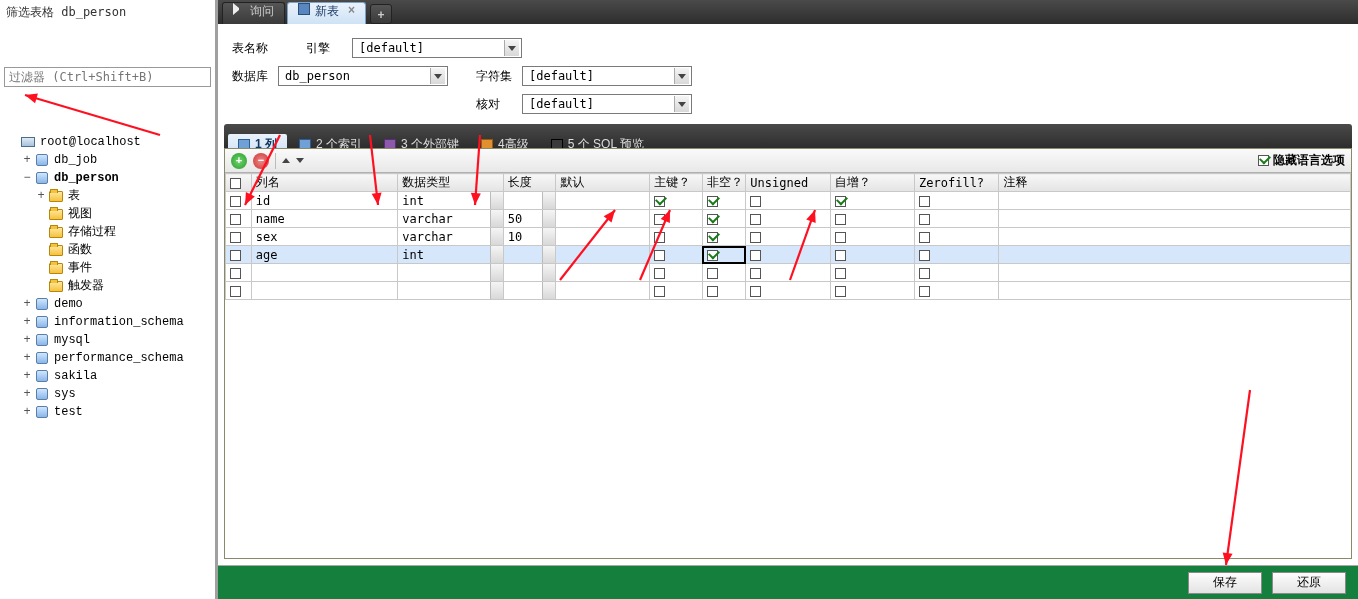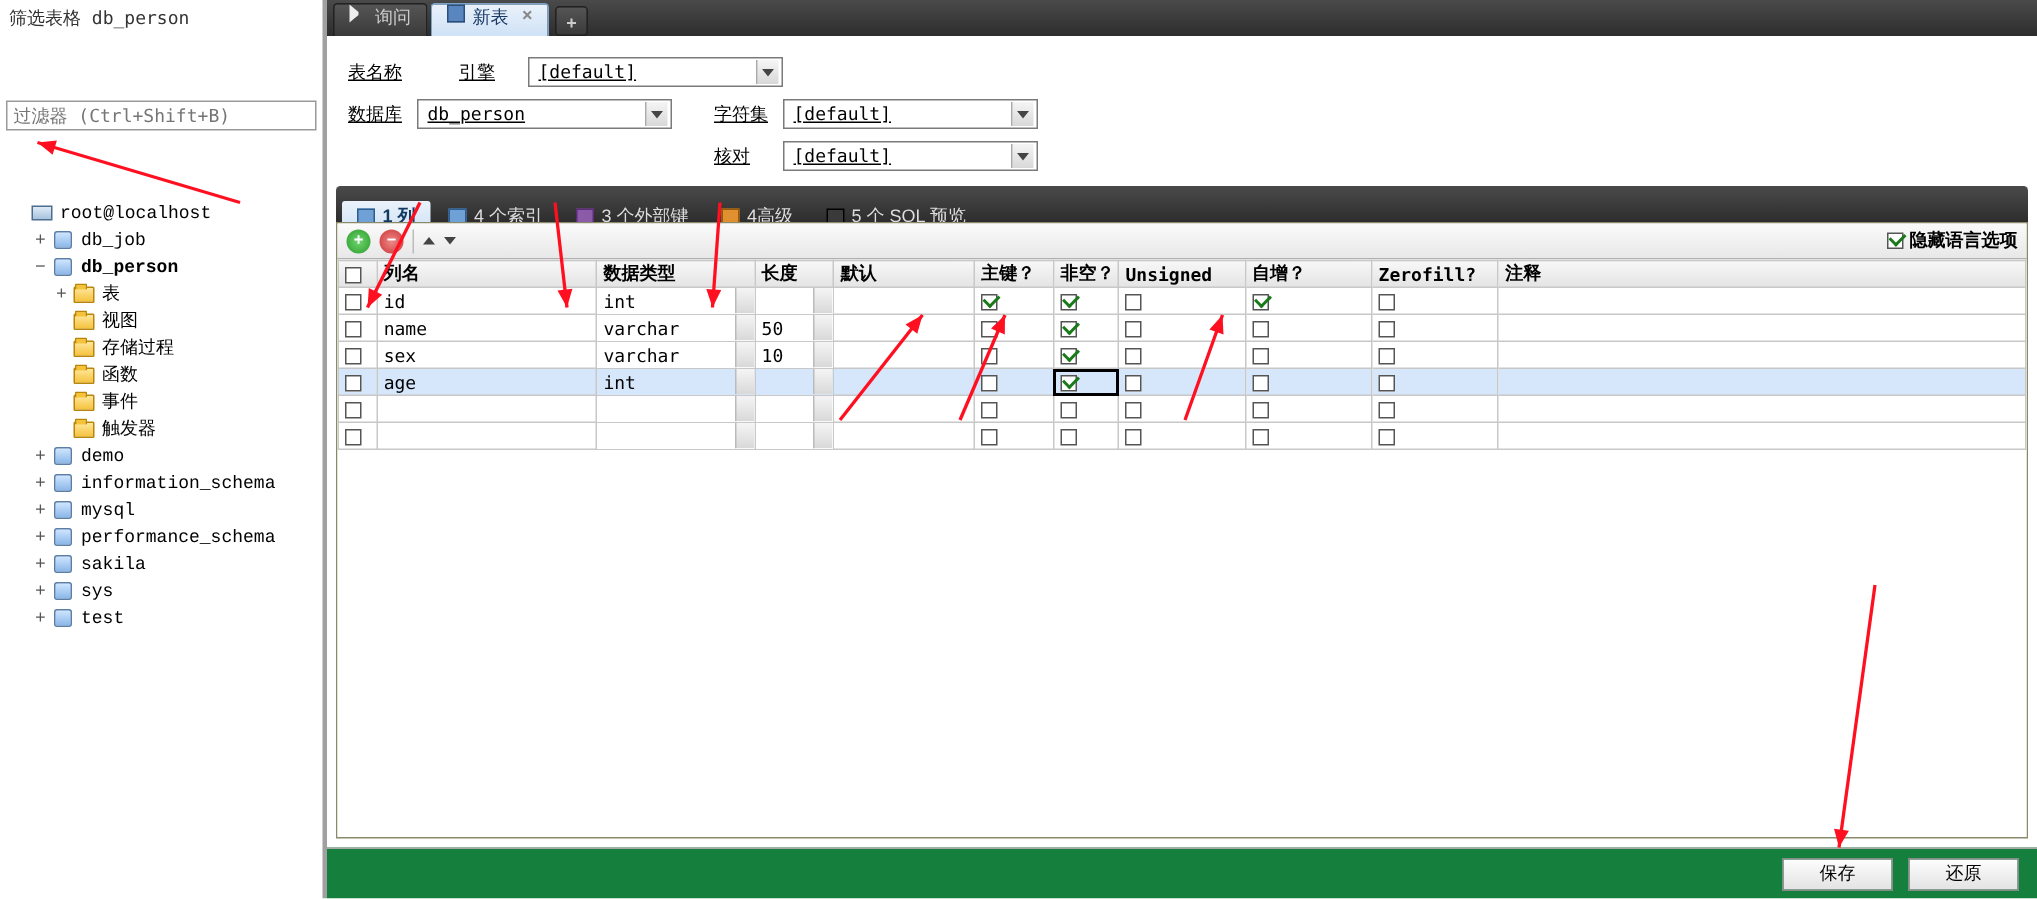--- a/index.html
+++ b/index.html
@@ -29,21 +29,21 @@
     .tabbar { height:24px; background:linear-gradient(#4a4a4a,#2d2d2d); display:flex; align-items:flex-end; padding-left:4px; }
     .tab { height:22px; display:flex; align-items:flex-start; padding:0 10px; color:#ccc; background:linear-gradient(#555,#3a3a3a); border:1px solid #222; border-bottom:none; margin-right:2px; cursor:pointer; gap:5px; border-radius:3px 3px 0 0; }
     .tab.active { background:linear-gradient(#eaf2fb,#cfe2f6); color:#1a3b66; border-color:#7da2c9; }
     .tab .tico { width:12px; height:12px; }
     .tab .x { margin-left:4px; color:#888; font-weight:bold; }
     .tab-add { width:22px; height:20px; color:#ccc; text-align:center; line-height:20px; font-weight:bold; background:linear-gradient(#555,#3a3a3a); border:1px solid #222; border-radius:3px; margin-left:2px; cursor:pointer; }
     .tico-talk{border-left:6px solid #eee;border-top:5px solid transparent;border-bottom:5px solid transparent;}
     .tico-table{background:#5a86bf;border:1px solid #2a4f7a;}
 
     
-    .form { padding:10px 14px 6px;text-decoration:underline; }
+    .form { padding:10px 14px 6px; }
     .frow { display:flex; align-items:center; height:28px; }
     .frow .flabel { display:inline-block; width:46px; text-align:left; }
     .frow .flabel2 { display:inline-block; width:46px; margin-left:28px; }
     .tin { width:170px; height:20px; border:1px solid #7a7a7a; padding:0 4px; font-family:Consolas, monospace; }
     .cbo { width:170px; height:20px; border:1px solid #7a7a7a; background:#fff; display:flex; align-items:center; justify-content:space-between; padding:0 2px 0 6px; font-family:Consolas, monospace; cursor:pointer; }
     .cbo .dd { width:15px; height:16px; background:linear-gradient(#f5f5f5,#d8d8d8); border-left:1px solid #aaa; display:flex; align-items:center; justify-content:center; }
     .dd .tri,.arr-d{width:0;height:0;border-left:4px solid transparent;border-right:4px solid transparent;border-top:5px solid #444;}
     .arr-u{width:0;height:0;border-left:4px solid transparent;border-right:4px solid transparent;border-bottom:5px solid #444;}
 
     
@@ -61,21 +61,21 @@
     .ibtn{width:16px;height:16px;border-radius:8px;display:flex;align-items:center;justify-content:center;cursor:pointer;font-weight:bold;color:#fff;font-size:11px;line-height:1;}
     .ibtn.add{background:radial-gradient(#6fd66f,#2a9a2a);}
     .ibtn.del{background:radial-gradient(#e88,#c33);}
     .gtool .divider{width:1px;height:16px;background:#bbb;}
     .hidlang{margin-left:auto;display:flex;align-items:center;gap:4px;font-weight:bold;}
 
     
     .grid{flex:1;overflow:auto;background:#fff;}
     table.g{border-collapse:collapse;width:100%;table-layout:fixed;font-family:Consolas, monospace;}
     .g th,.g td{border:1px solid #c8c8c8;height:18px;padding:0 4px;text-align:left;overflow:hidden;white-space:nowrap;}
-    .g th{background:linear-gradient(#f7f7f7,#e4e4e4);font-weight:bold;}
+    .g th{background:linear-gradient(#f7f7f7,#e4e4e4);font-weight:normal;}
     .g td{background:#fff;}
     .g tr.sel td{background:#d6e6fb;}
     .chkcell{width:22px;text-align:center;padding:0;}
     .chkbox{width:11px;height:11px;border:1px solid #555;display:inline-block;vertical-align:middle;background:#fff;position:relative;}
     .chkbox.ck::after{content:"";position:absolute;left:1px;top:-1px;width:8px;height:5px;border-left:2px solid #1a7a1a;border-bottom:2px solid #1a7a1a;transform:rotate(-45deg);}
     .g td.focus{outline:2px solid #000;outline-offset:-2px;}
     .dcell{position:relative;padding-right:14px!important;}
     .dcell .mini{position:absolute;right:0;top:0;width:13px;height:100%;background:linear-gradient(#f5f5f5,#d8d8d8);border-left:1px solid #bbb;display:flex;align-items:center;justify-content:center;}
     .mini .tri{border-top-color:#333;border-left-width:3px;border-right-width:3px;border-top-width:4px;}
 
@@ -267,21 +267,21 @@
       </div>
     </div>
 
     <div class="subtabbar" id="subtabbar">
         <div class="subtab active">
           <span class="si "></span>
           <span>1 列</span>
         </div>
         <div class="subtab">
           <span class="si "></span>
-          <span>4 个索引</span>
+          <span>2 个索引</span>
         </div>
         <div class="subtab">
           <span class="si g"></span>
           <span>3 个外部键</span>
         </div>
         <div class="subtab">
           <span class="si o"></span>
           <span>4高级</span>
         </div>
         <div class="subtab">

